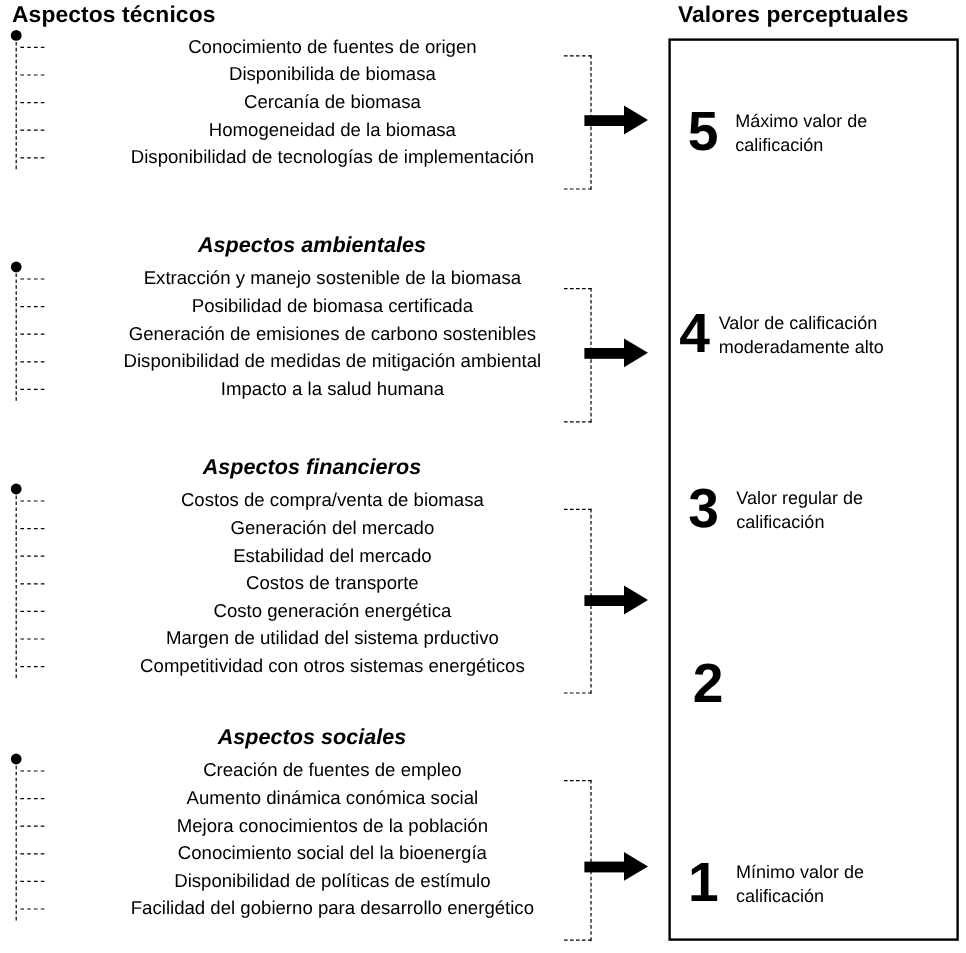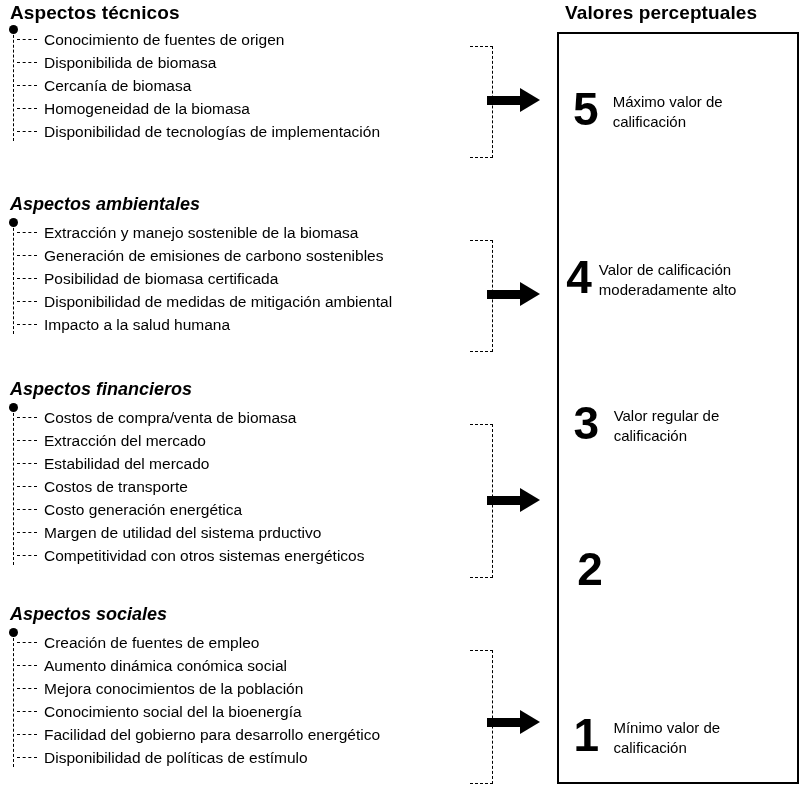--- a/index.html
+++ b/index.html
@@ -39,20 +39,21 @@
     margin: 0 0 6px 0;
     white-space: nowrap;
     font-style: italic;
   }
 
   
   .group {
     position: absolute;
     left: 10px;
     width: 500px;
+    text-align: center;
   }
   #group-tecnicos   { top: 28px; }
   #group-ambientales{ top: 194px; }
   #group-financieros{ top: 379px; }
   #group-sociales   { top: 604px; }
 
   .group-body {
     position: relative;
     padding-left: 4px;
   }
@@ -200,57 +201,57 @@
     </div>
   </div>
 
   <div class="group" id="group-ambientales">
     <div class="group-heading">Aspectos ambientales</div>
     <div class="group-body">
       <span class="bullet-dot"></span>
       <span class="spine"></span>
       <ul class="items">
         <li>Extracción y manejo sostenible de la biomasa</li>
+        <li>Posibilidad de biomasa certificada</li>
         <li>Generación de emisiones de carbono sostenibles</li>
-        <li>Posibilidad de biomasa certificada</li>
         <li>Disponibilidad de medidas de mitigación ambiental</li>
         <li>Impacto a la salud humana</li>
       </ul>
     </div>
   </div>
 
   <div class="group" id="group-financieros">
     <div class="group-heading">Aspectos financieros</div>
     <div class="group-body">
       <span class="bullet-dot"></span>
       <span class="spine"></span>
       <ul class="items">
         <li>Costos de compra/venta de biomasa</li>
-        <li>Extracción del mercado</li>
+        <li>Generación del mercado</li>
         <li>Estabilidad del mercado</li>
         <li>Costos de transporte</li>
         <li>Costo generación energética</li>
         <li>Margen de utilidad del sistema prductivo</li>
         <li>Competitividad con otros sistemas energéticos</li>
       </ul>
     </div>
   </div>
 
   <div class="group" id="group-sociales">
     <div class="group-heading">Aspectos sociales</div>
     <div class="group-body">
       <span class="bullet-dot"></span>
       <span class="spine"></span>
       <ul class="items">
         <li>Creación de fuentes de empleo</li>
         <li>Aumento dinámica conómica social</li>
         <li>Mejora conocimientos de la población</li>
         <li>Conocimiento social del la bioenergía</li>
+        <li>Disponibilidad de políticas de estímulo</li>
         <li>Facilidad del gobierno para desarrollo energético</li>
-        <li>Disponibilidad de políticas de estímulo</li>
       </ul>
     </div>
   </div>
 
   <div class="rbracket" id="rb-tecnicos"></div>
   <div class="rbracket" id="rb-ambientales"></div>
   <div class="rbracket" id="rb-financieros"></div>
   <div class="rbracket" id="rb-sociales"></div>
 
   <div class="arrow" id="arrow-1">

